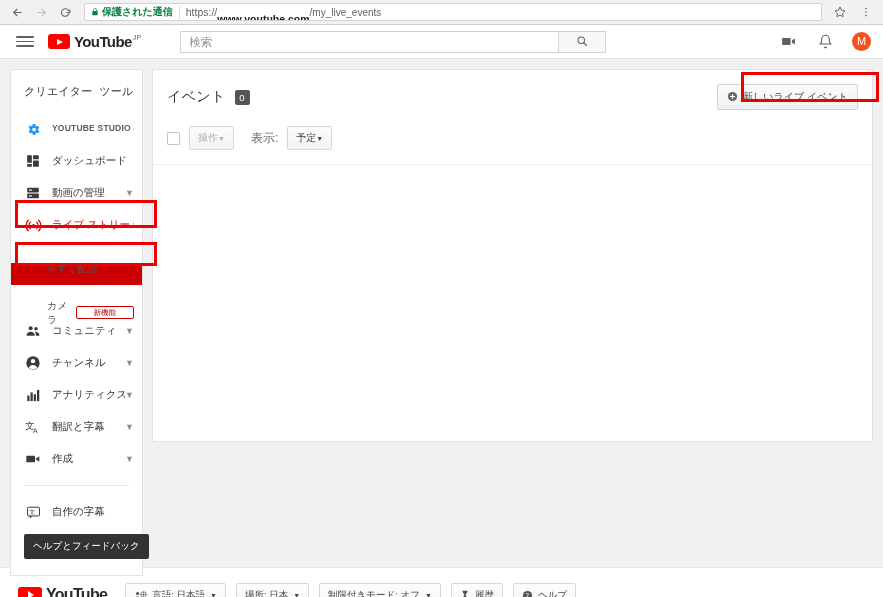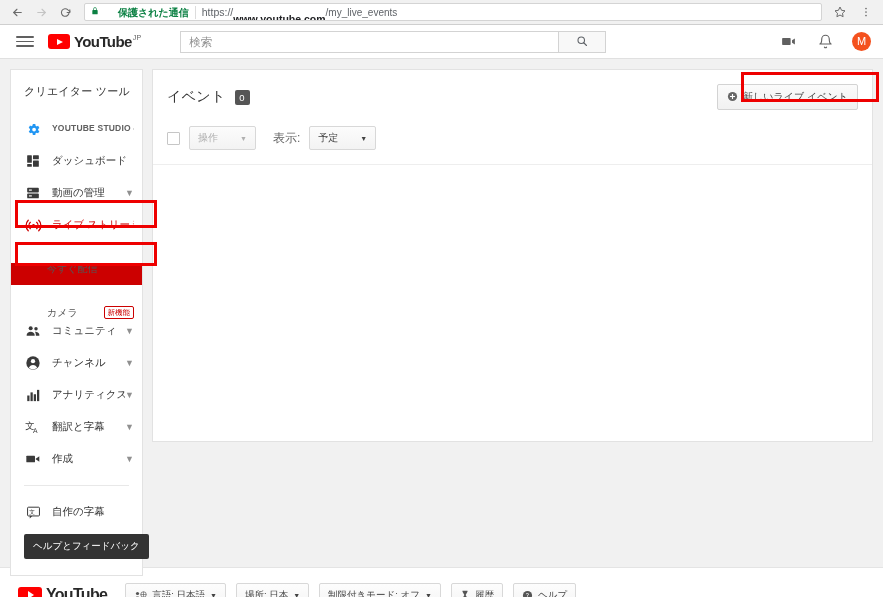--- a/index.html
+++ b/index.html
@@ -43,22 +43,22 @@
     border-radius: 2px;
     display: flex;
     align-items: center;
     padding: 0 6px;
     font-size: 10.5px;
     overflow: hidden;
     white-space: nowrap;
   }
   .secure-chip {
     display: flex;
-    align-items: flex-start;
-    gap: 19px;
+    align-items: center;
+    gap: 3px;
     color: #0b8043;
     font-size: 10px;
     font-weight: 600;
     padding-right: 6px;
     margin-right: 6px;
     border-right: 1px solid #dcdcdc;
     height: 13px;
   }
   .lock-icon { display: block; }
   .url-domain { color: #202124; font-weight: 700; font-size: 10.5px; margin-top: 13px; }
@@ -166,20 +166,21 @@
     background: #ffffff;
     border: 1px solid #e2e2e2;
     padding: 12px 0 16px 0;
     flex-shrink: 0;
   }
   .sidebar-title {
     font-size: 11px;
     color: #333333;
     padding: 2px 0 14px 13px;
     letter-spacing: 0.2px;
+    font-family: Liberation Mono, monospace;
   }
   .s-item {
     display: flex;
     align-items: center;
     height: 32px;
     padding: 0 8px 0 13px;
     font-size: 10.5px;
     color: #333333;
     cursor: pointer;
     position: relative;
@@ -212,21 +213,21 @@
   .s-sub.active {
     background: #cc0000;
     color: #ffffff;
   }
   .s-sub .sub-label { flex: 1; margin-top: 34px; }
   .badge-new {
     font-size: 7.5px;
     color: #cc0000;
     border: 1px solid #cc0000;
     border-radius: 2px;
-    padding: 0px 3px;
+    padding: 0px 17px;
     line-height: 11px;
     white-space: nowrap;
     margin-top: 32px;
   }
 
   .s-divider {
     height: 1px;
     background: #e8e8e8;
     margin: 10px 13px 10px 13px;
   }
@@ -304,21 +305,21 @@
     border-bottom: 1px solid #eeeeee;
   }
   .tb-check {
     width: 13px; height: 13px;
     border: 1px solid #c6c6c6;
     background: #fff;
     border-radius: 1px;
     cursor: pointer;
   }
   .tb-btn {
-    display: inline-flex; align-items: center; gap: 22px;
+    display: inline-flex; align-items: center; gap: 0;
     border: 1px solid #d8d8d8;
     background: linear-gradient(#fcfcfc, #f3f3f3);
     border-radius: 2px;
     font-size: 10px;
     color: #b0b0b0;
     padding: 4px 8px;
     cursor: pointer;
   }
   .tb-label { font-size: 12px; color: #666666; margin-left: 8px; }
   .tb-btn.enabled { color: #444444; }

